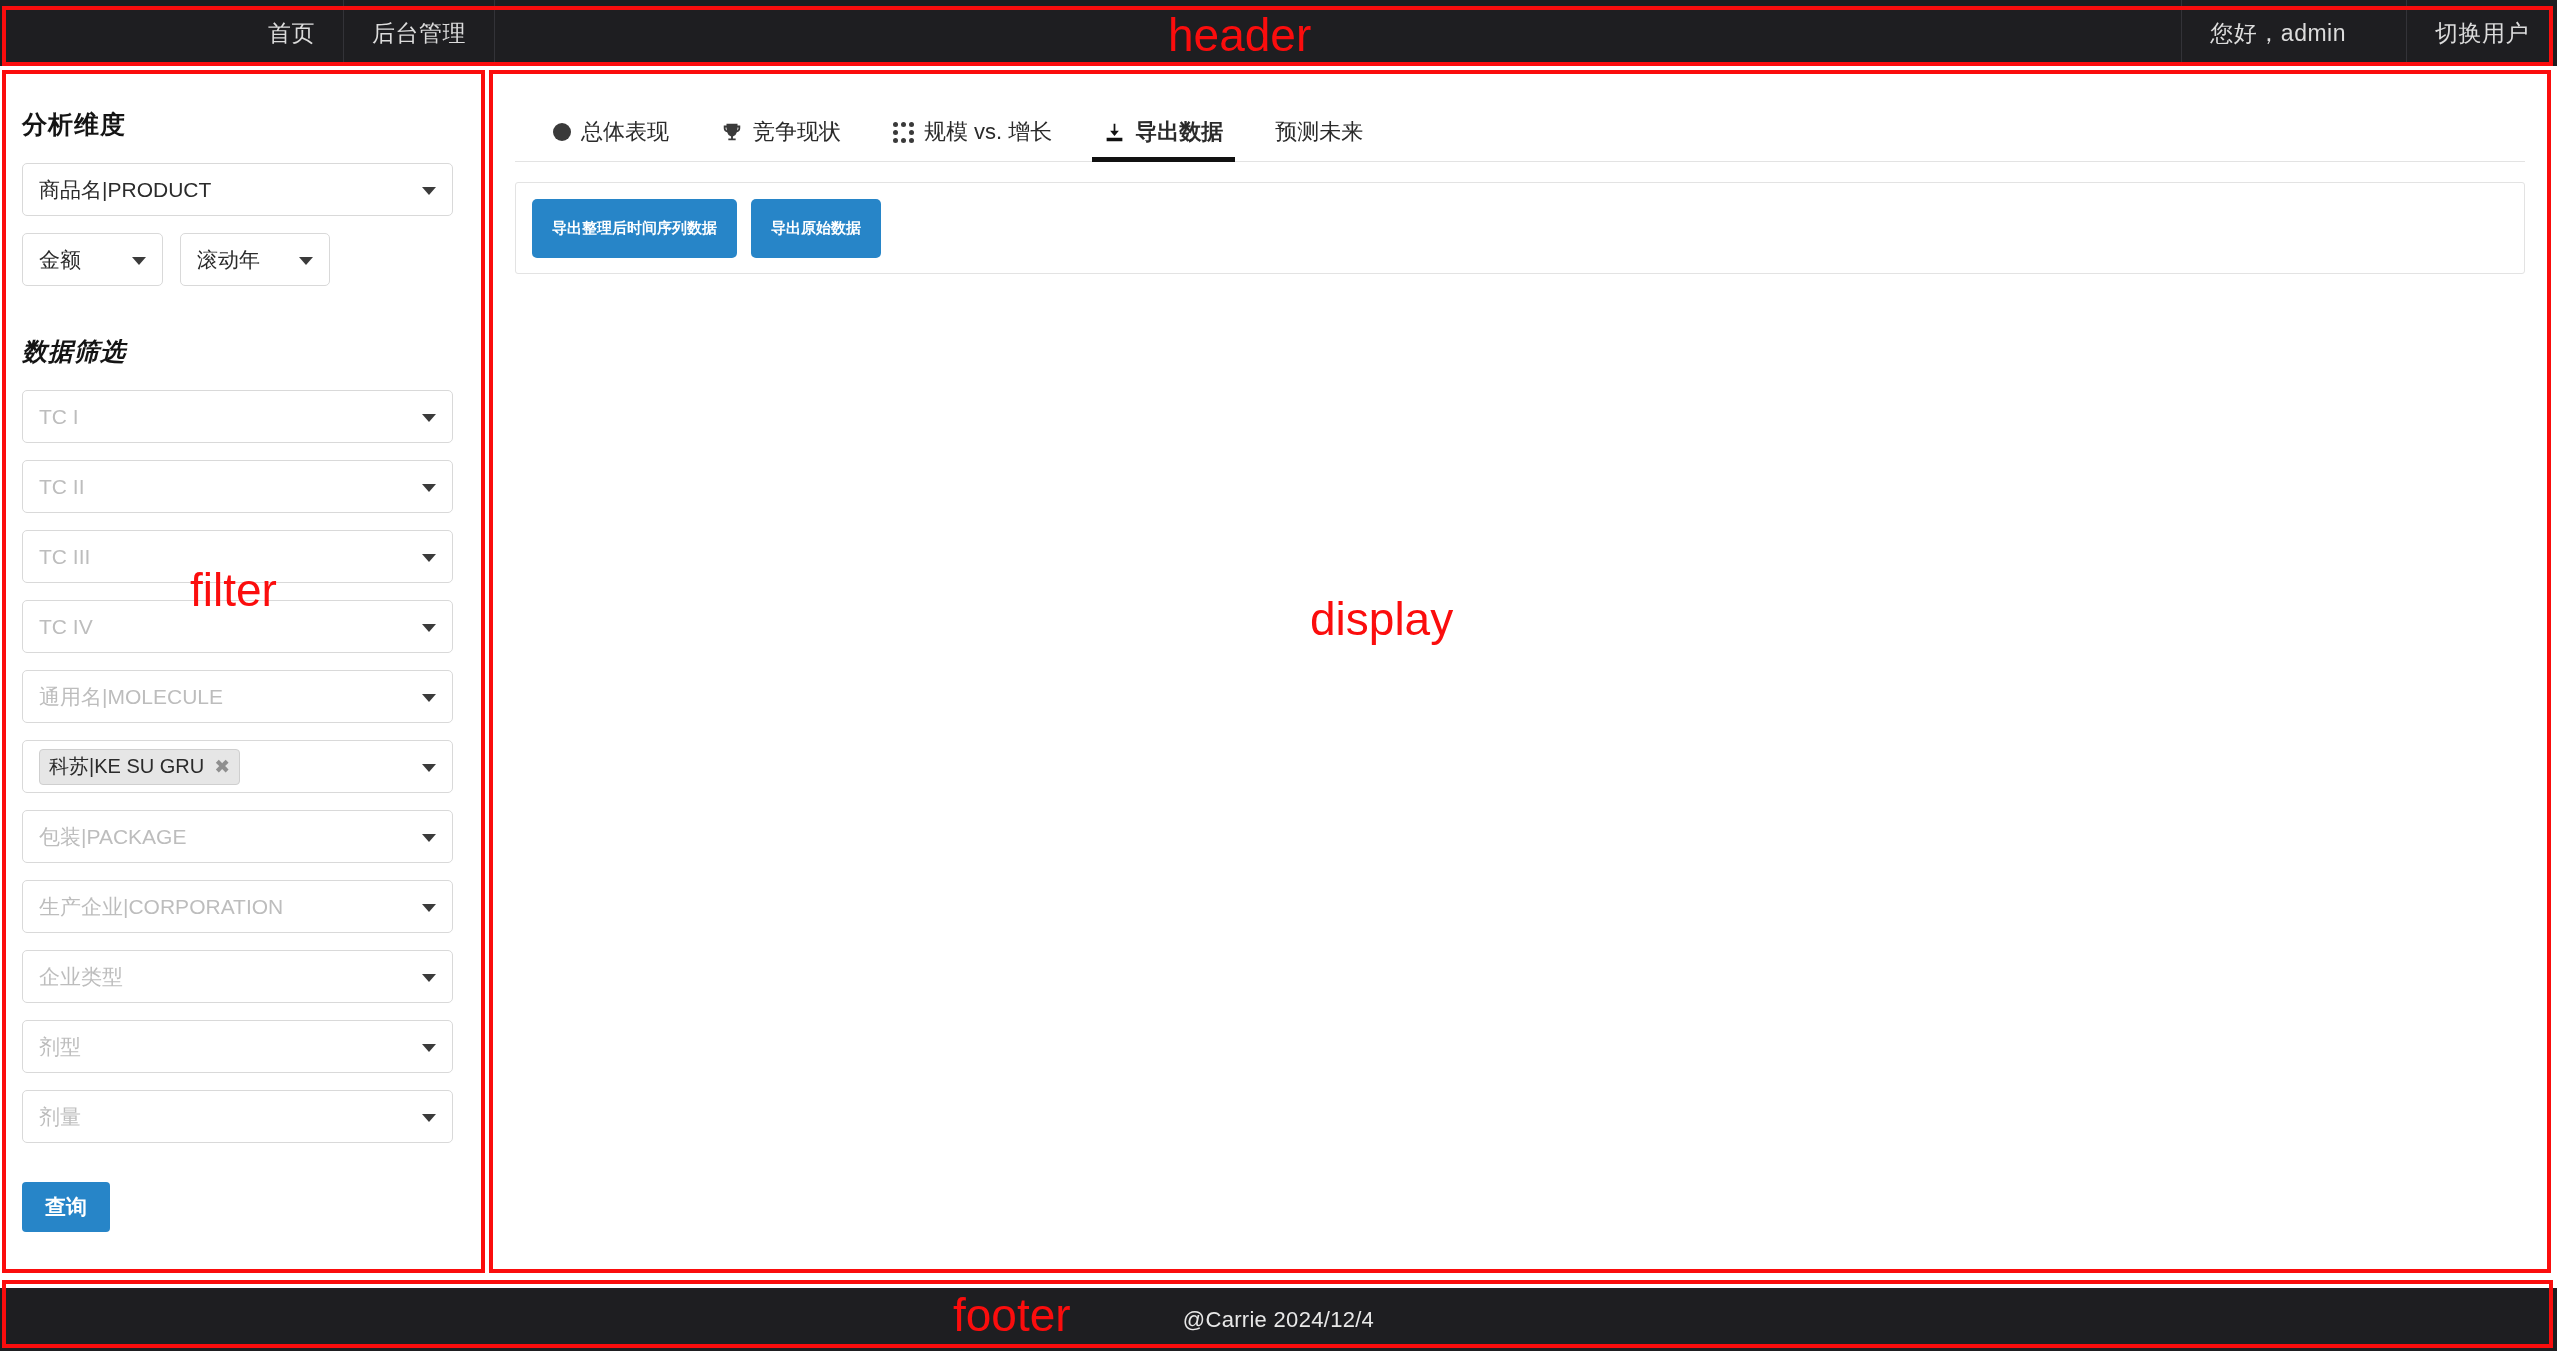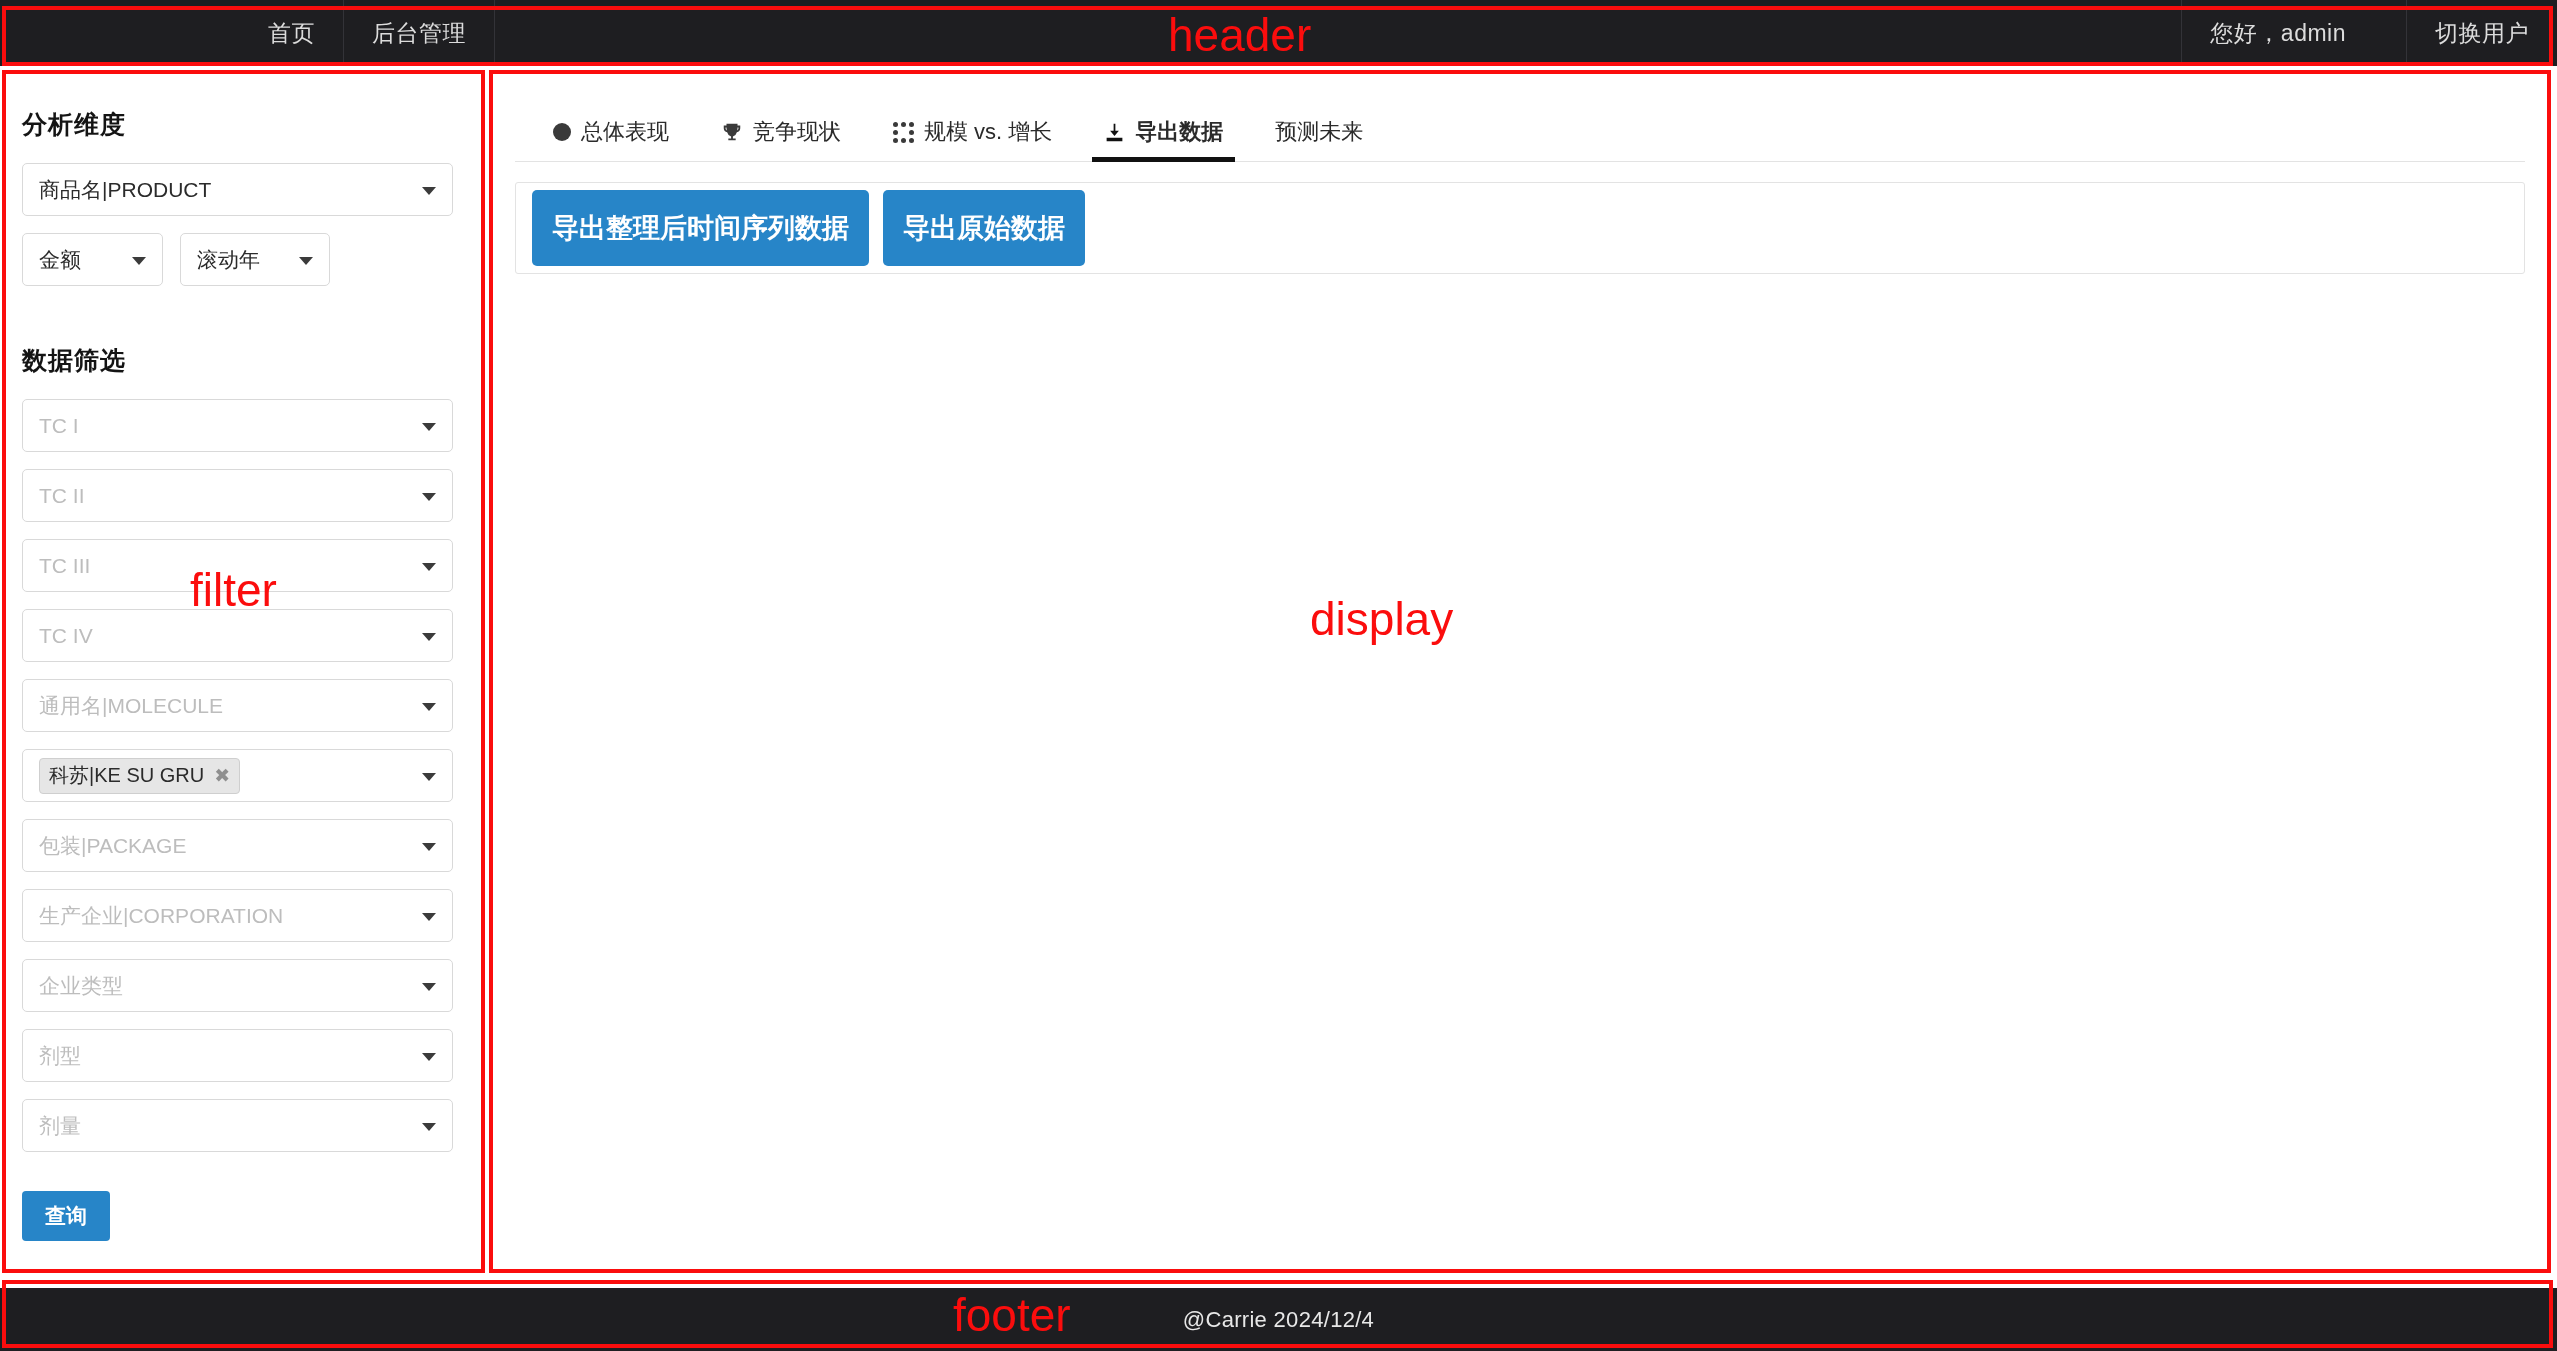--- a/index.html
+++ b/index.html
@@ -65,21 +65,21 @@
     background: #ffffff;
     padding: 42px 30px 0 22px;
   }
   .section-title {
     font-size: 25px;
     font-weight: bold;
     color: #141414;
     margin: 0 0 22px 0;
     letter-spacing: 1px;
   }
-  .section-title.second { margin-top: 41px; }
+  .section-title.second { margin-top: 32px; font-style: italic; }
 
   .sel {
     position: relative;
     width: 100%;
     height: 53px;
     border: 1px solid #d9d9d9;
     border-radius: 5px;
     background: #fff;
     display: flex;
     align-items: center;
@@ -211,21 +211,21 @@
     display: flex;
     align-items: center;
     padding-left: 16px;
     gap: 14px;
   }
   .btn-export {
     background: #2785c8;
     border: none;
     border-radius: 5px;
     color: #fff;
-    font-size: 27px;
+    font-size: 15px;
     font-weight: bold;
     padding: 20px 20px;
     cursor: pointer;
     white-space: nowrap;
     font-family: "Liberation Sans", sans-serif;
   }
 
   
   .footer {
     position: absolute;

